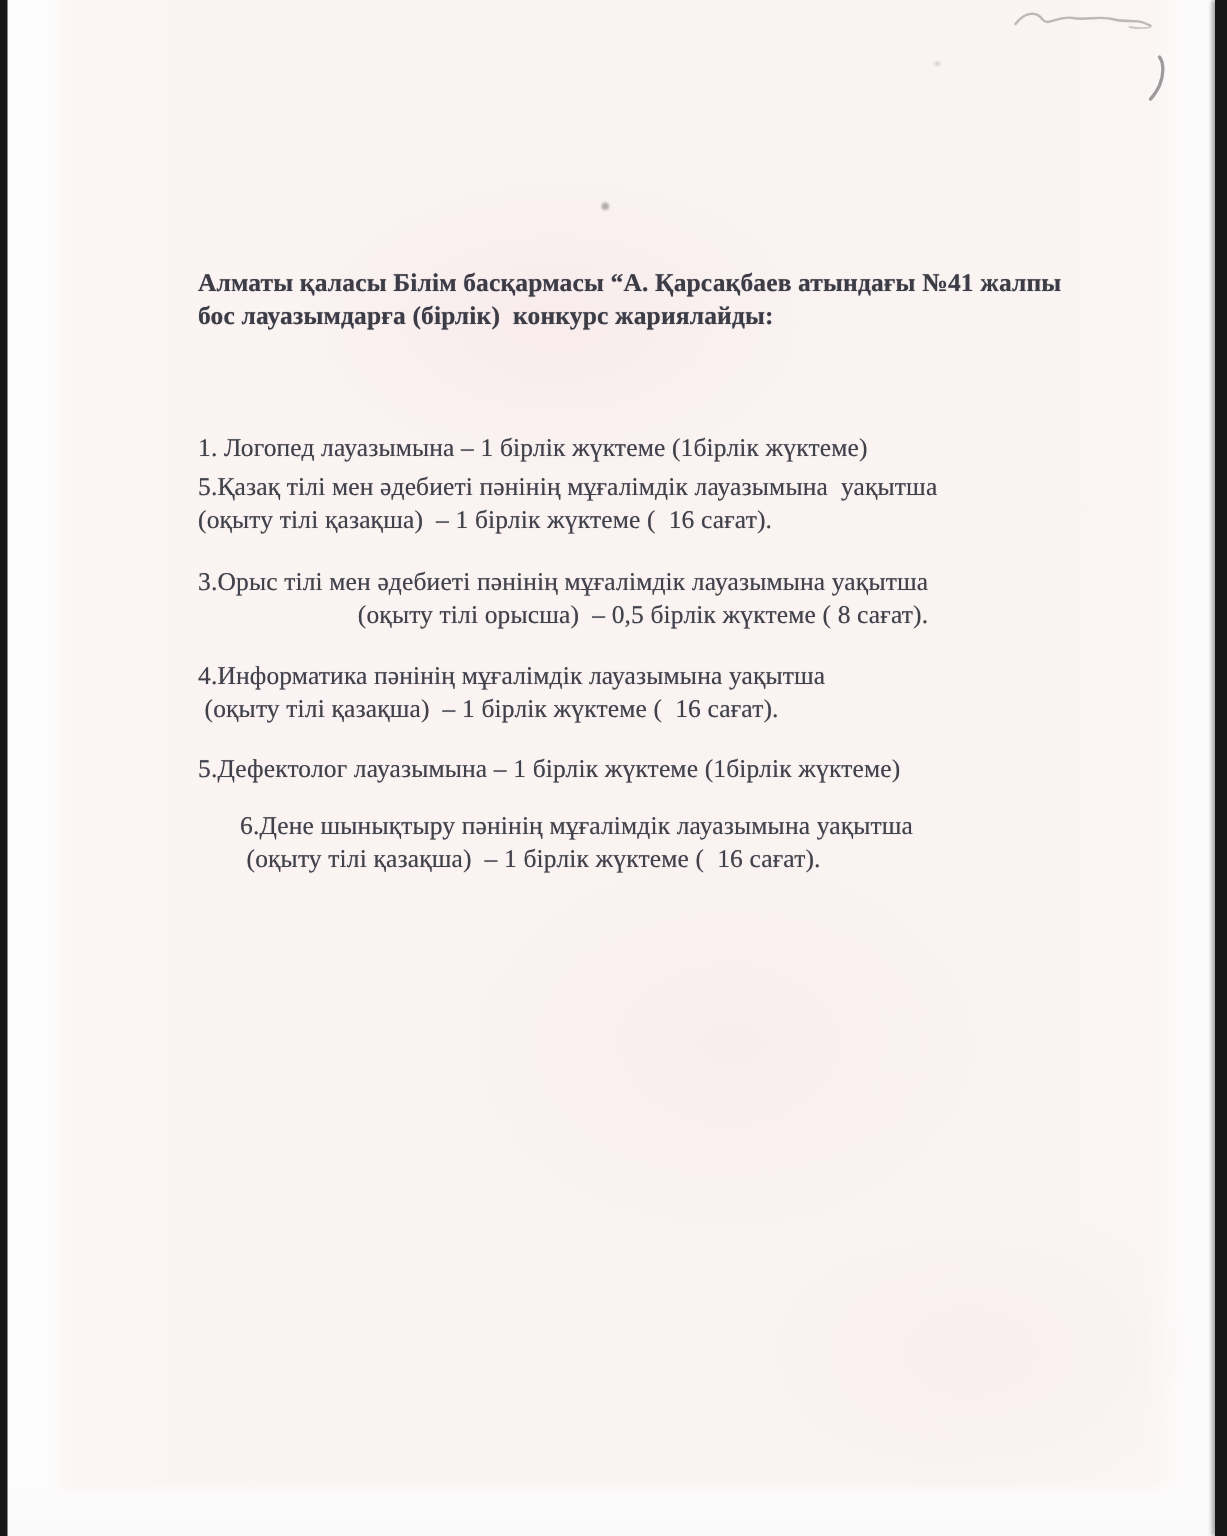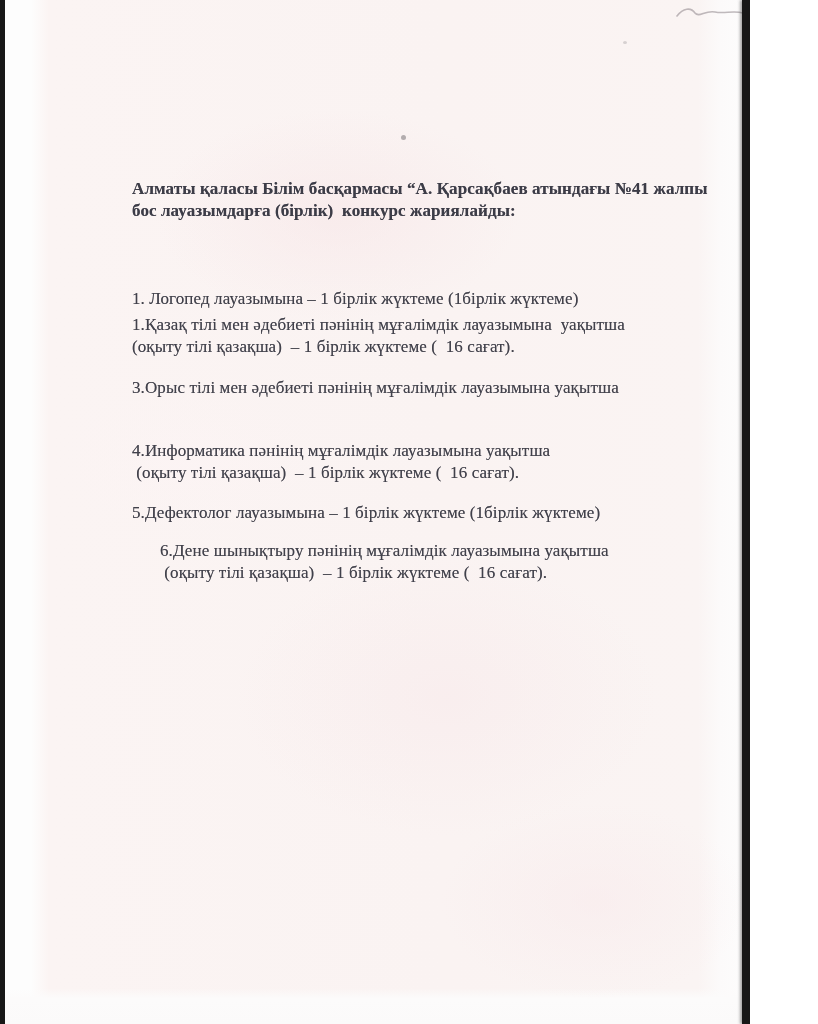--- a/index.html
+++ b/index.html
@@ -2,21 +2,21 @@
 <html><head>
 <meta charset="utf-8">
 <style>
   html, body {
     margin: 0;
     padding: 0;
     background: #ffffff;
   }
   .scan-root {
     position: relative;
-    width: 750px;
+    width: 818px;
     height: 1024px;
     overflow: hidden;
     background: #fdfcfb;
     font-family: "Liberation Serif", "DejaVu Serif", serif;
   }
   
   .edge-strip {
     position: absolute;
     top: 0;
     height: 100%;
@@ -101,26 +101,27 @@
     <div class="doc-text heading">
       <div class="line">Алматы қаласы Білім басқармасы “А. Қарсақбаев атындағы №41 жалпы</div>
       <div class="line">бос лауазымдарға (бірлік)  конкурс жариялайды:</div>
     </div>
 
     <div class="doc-text item item-1">
       <div class="line">1. Логопед лауазымына – 1 бірлік жүктеме (1бірлік жүктеме)</div>
     </div>
 
     <div class="doc-text item item-2">
-      <div class="line">1.Қазақ тілі мен әдебиеті пәнінің мұғалімдік лауазымына  уақытша</div>
+      <div class="line">5.Қазақ тілі мен әдебиеті пәнінің мұғалімдік лауазымына  уақытша</div>
       <div class="line">(оқыту тілі қазақша)  – 1 бірлік жүктеме (  16 сағат).</div>
     </div>
 
     <div class="doc-text item item-3">
       <div class="line">3.Орыс тілі мен әдебиеті пәнінің мұғалімдік лауазымына уақытша</div>
+      <div class="line">(оқыту тілі орысша)  – 0,5 бірлік жүктеме ( 8 сағат).</div>
     </div>
 
     <div class="doc-text item item-4">
       <div class="line">4.Информатика пәнінің мұғалімдік лауазымына уақытша</div>
       <div class="line"> (оқыту тілі қазақша)  – 1 бірлік жүктеме (  16 сағат).</div>
     </div>
 
     <div class="doc-text item item-5">
       <div class="line">5.Дефектолог лауазымына – 1 бірлік жүктеме (1бірлік жүктеме)</div>
     </div>

